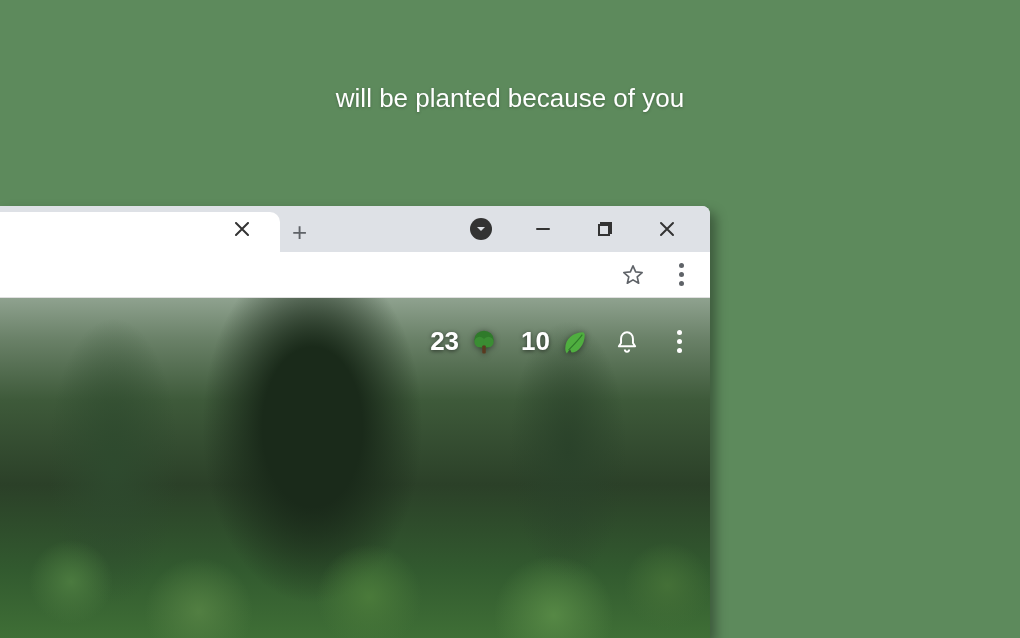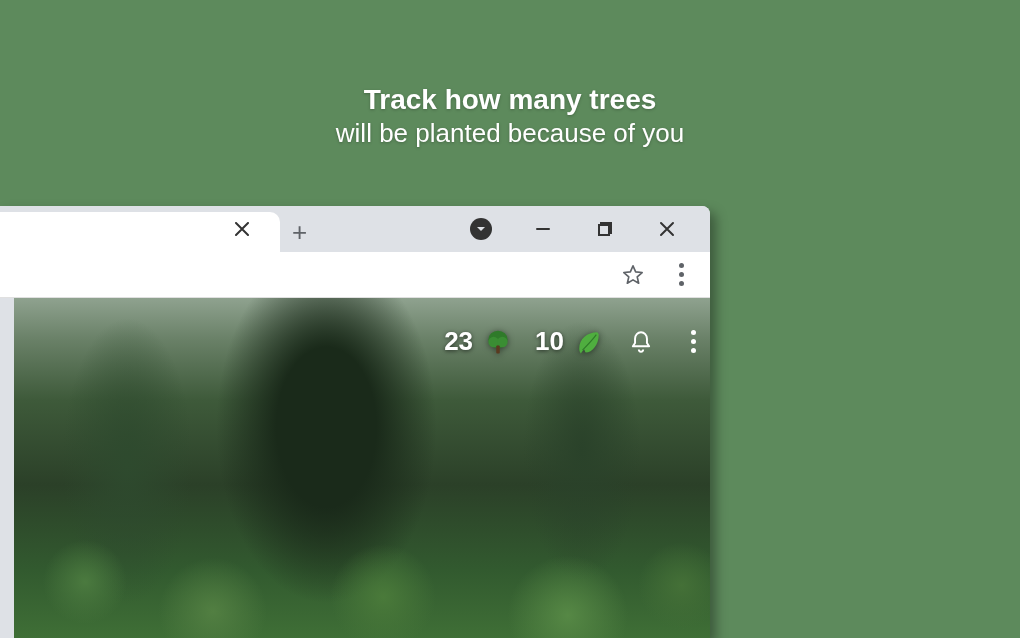--- a/index.html
+++ b/index.html
@@ -126,21 +126,20 @@
     color:#5f6368;
     cursor:pointer;
   }
 
   
   .content{
     position:relative;
     height:calc(100% - 92px);
     width:100%;
     overflow:hidden;
-    margin-left:14px;
   }
   .forest-bg{
     position:absolute;
     inset:0;
     background:
       radial-gradient(ellipse 200px 320px at 44% 38%, #1a2a1a 0%, #1a2a1a 25%, transparent 55%),
       radial-gradient(ellipse 100px 220px at 16% 48%, #2e4a2e 0%, transparent 65%),
       radial-gradient(ellipse 90px 200px at 80% 45%, #2a422a 0%, transparent 65%),
       linear-gradient(to bottom, #8fa28f 0%, #6a8168 12%, #3e5a3a 30%, #2b4028 55%, #325a2f 80%, #3f6f36 100%);
   }
@@ -189,21 +188,20 @@
     display:flex;flex-direction:column;gap:4px;
   }
   .vdots span{
     width:5px;height:5px;border-radius:50%;background:currentColor;display:block;
   }
 </style>
 </head>
 <body>
 
 <div class="headline">
-  <span class="bold">Track how many trees</span>
   <span class="light">will be planted because of you</span>
 </div>
 
 <div class="browser-window">
 
   <div class="tab-strip">
     <div class="active-tab"></div>
     <div class="tab-close">
       <svg width="14" height="14" viewBox="0 0 14 14">
           <path d="M1 1 L13 13 M13 1 L1 13" stroke="#333" stroke-width="2" stroke-linecap="round"></path>

